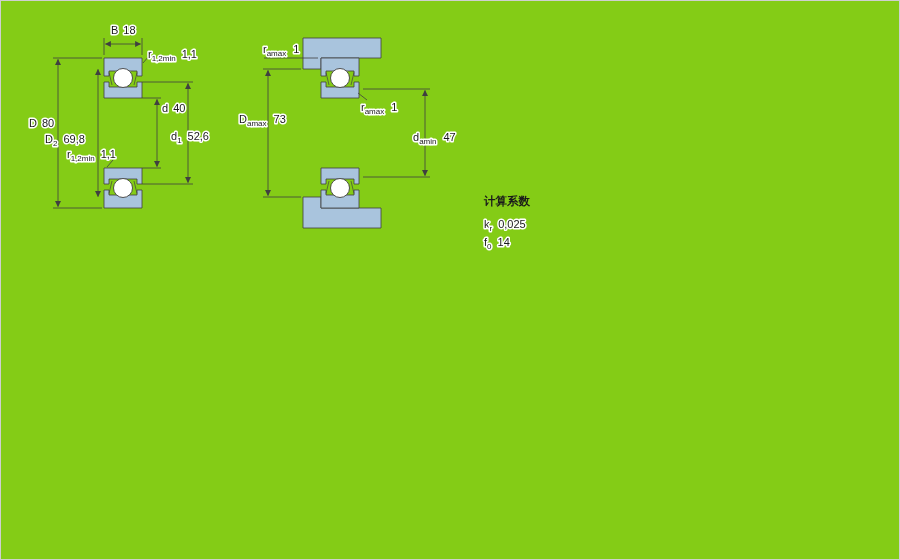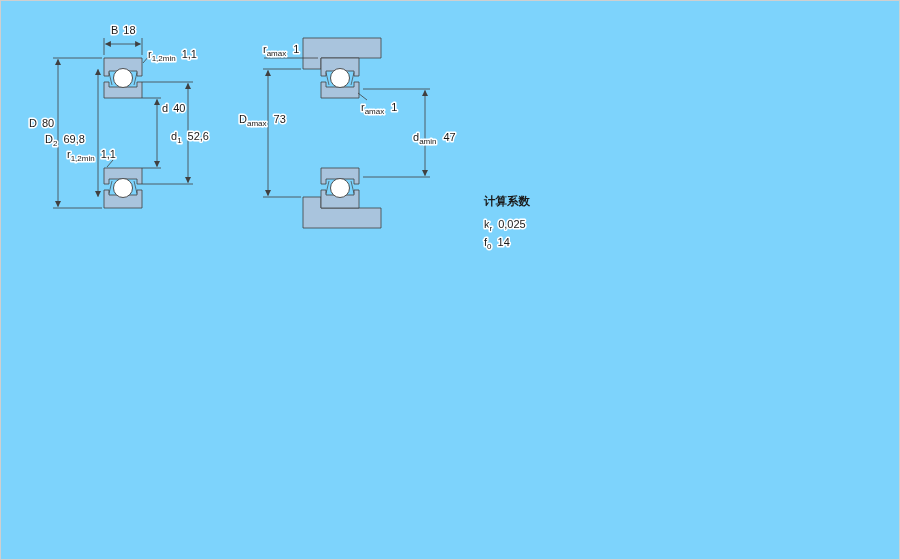--- a/index.html
+++ b/index.html
@@ -1,16 +1,16 @@
 <!DOCTYPE html>
 <html><head>
 <meta charset="utf-8">
 <style>
   html,body{margin:0;padding:0;background:#fff;}
-  .page{position:relative;width:898px;height:558px;border:1px solid #cfcfcf;background:#7dd3fc;overflow:hidden;}
+  .page{position:relative;width:898px;height:558px;border:1px solid #cfcfcf;background:#84cc16;overflow:hidden;}
   svg{display:block;}
   .part{stroke:#404040;stroke-width:0.8;}
   .ball{fill:#ffffff;stroke:#404040;stroke-width:0.9;}
   .seal{stroke:#404040;stroke-width:0.7;}
   .ext,.leader{stroke:#404040;stroke-width:0.8;fill:none;}
   .dim{stroke:#404040;stroke-width:0.8;fill:none;}
   .lbl{font-family:"Liberation Sans",sans-serif;font-size:11px;fill:#1a1a1a;
        paint-order:stroke;stroke:#ffffff;stroke-width:3px;stroke-linejoin:round;}
   .lbl .sub{font-size:8px;}
   .title-text{font-family:"Liberation Sans",sans-serif;font-size:11.5px;font-weight:bold;fill:#1a1a1a;}

